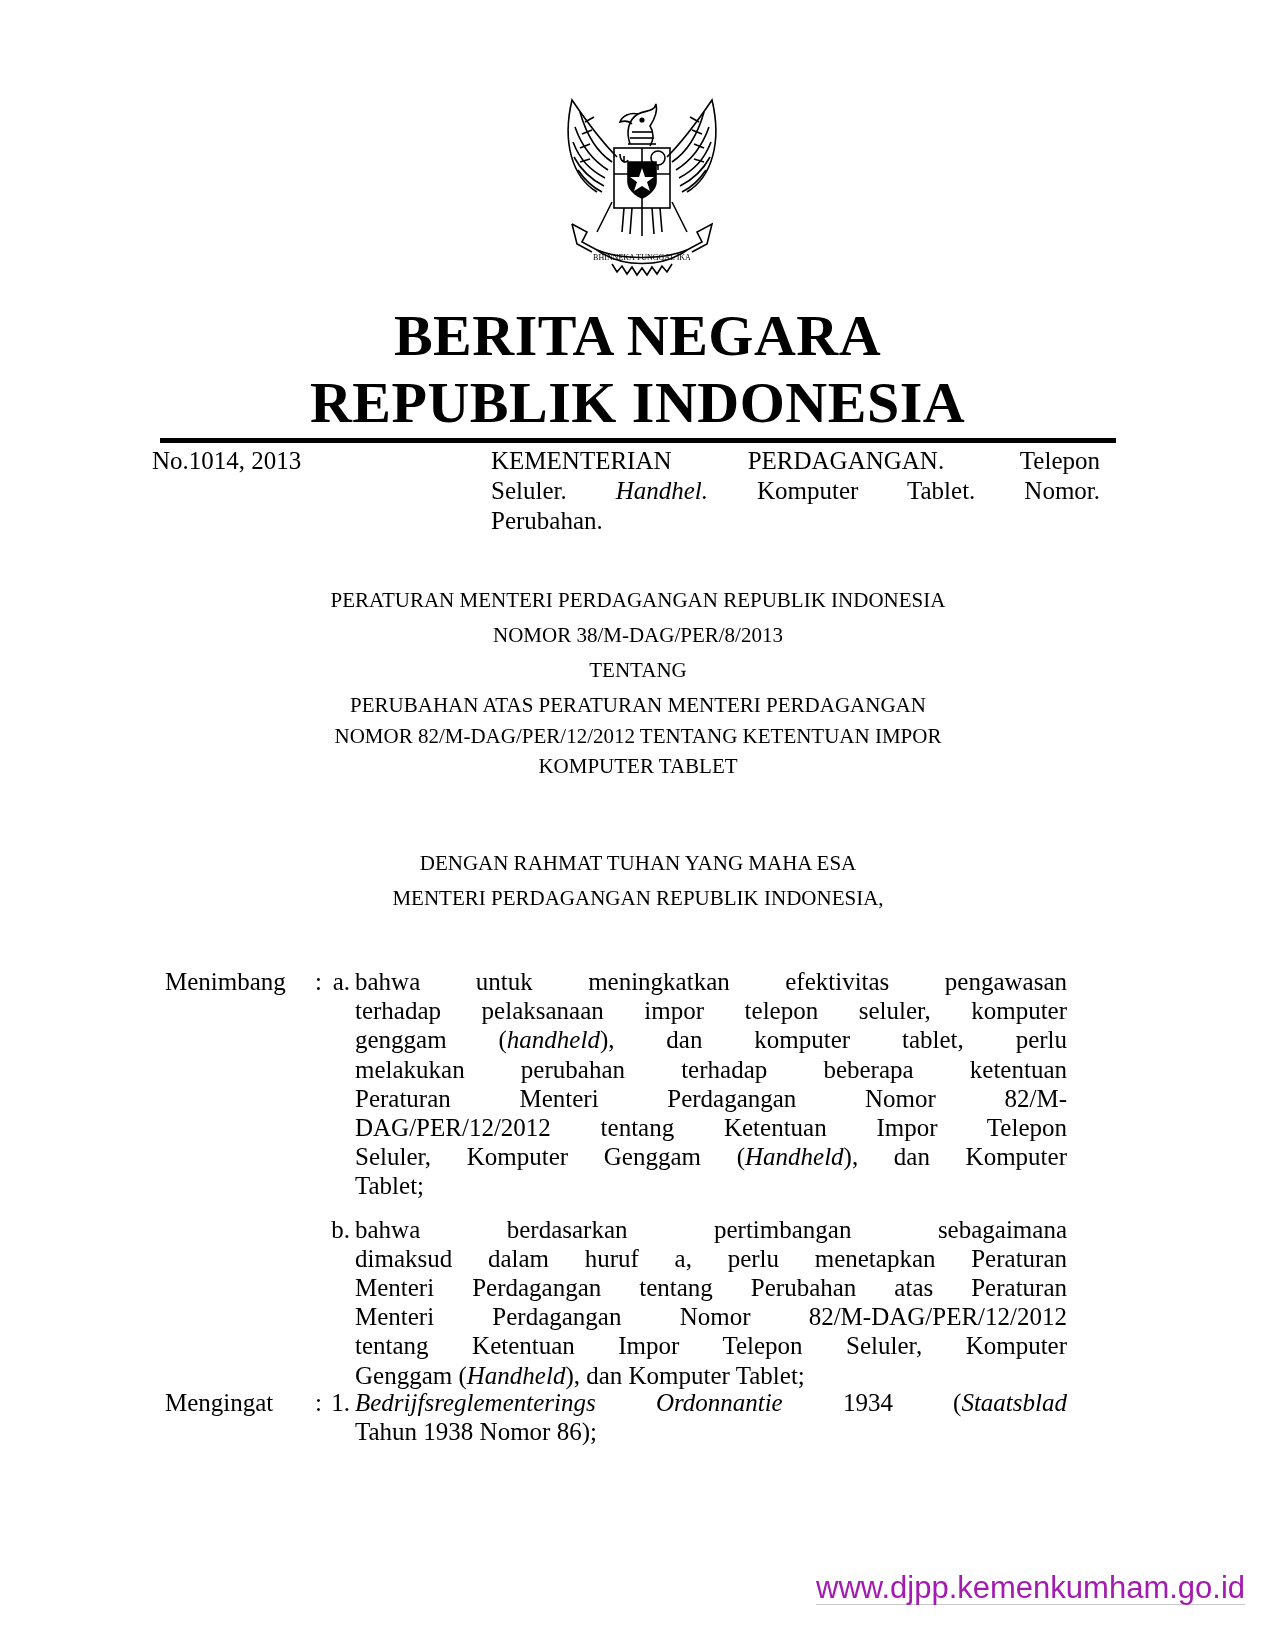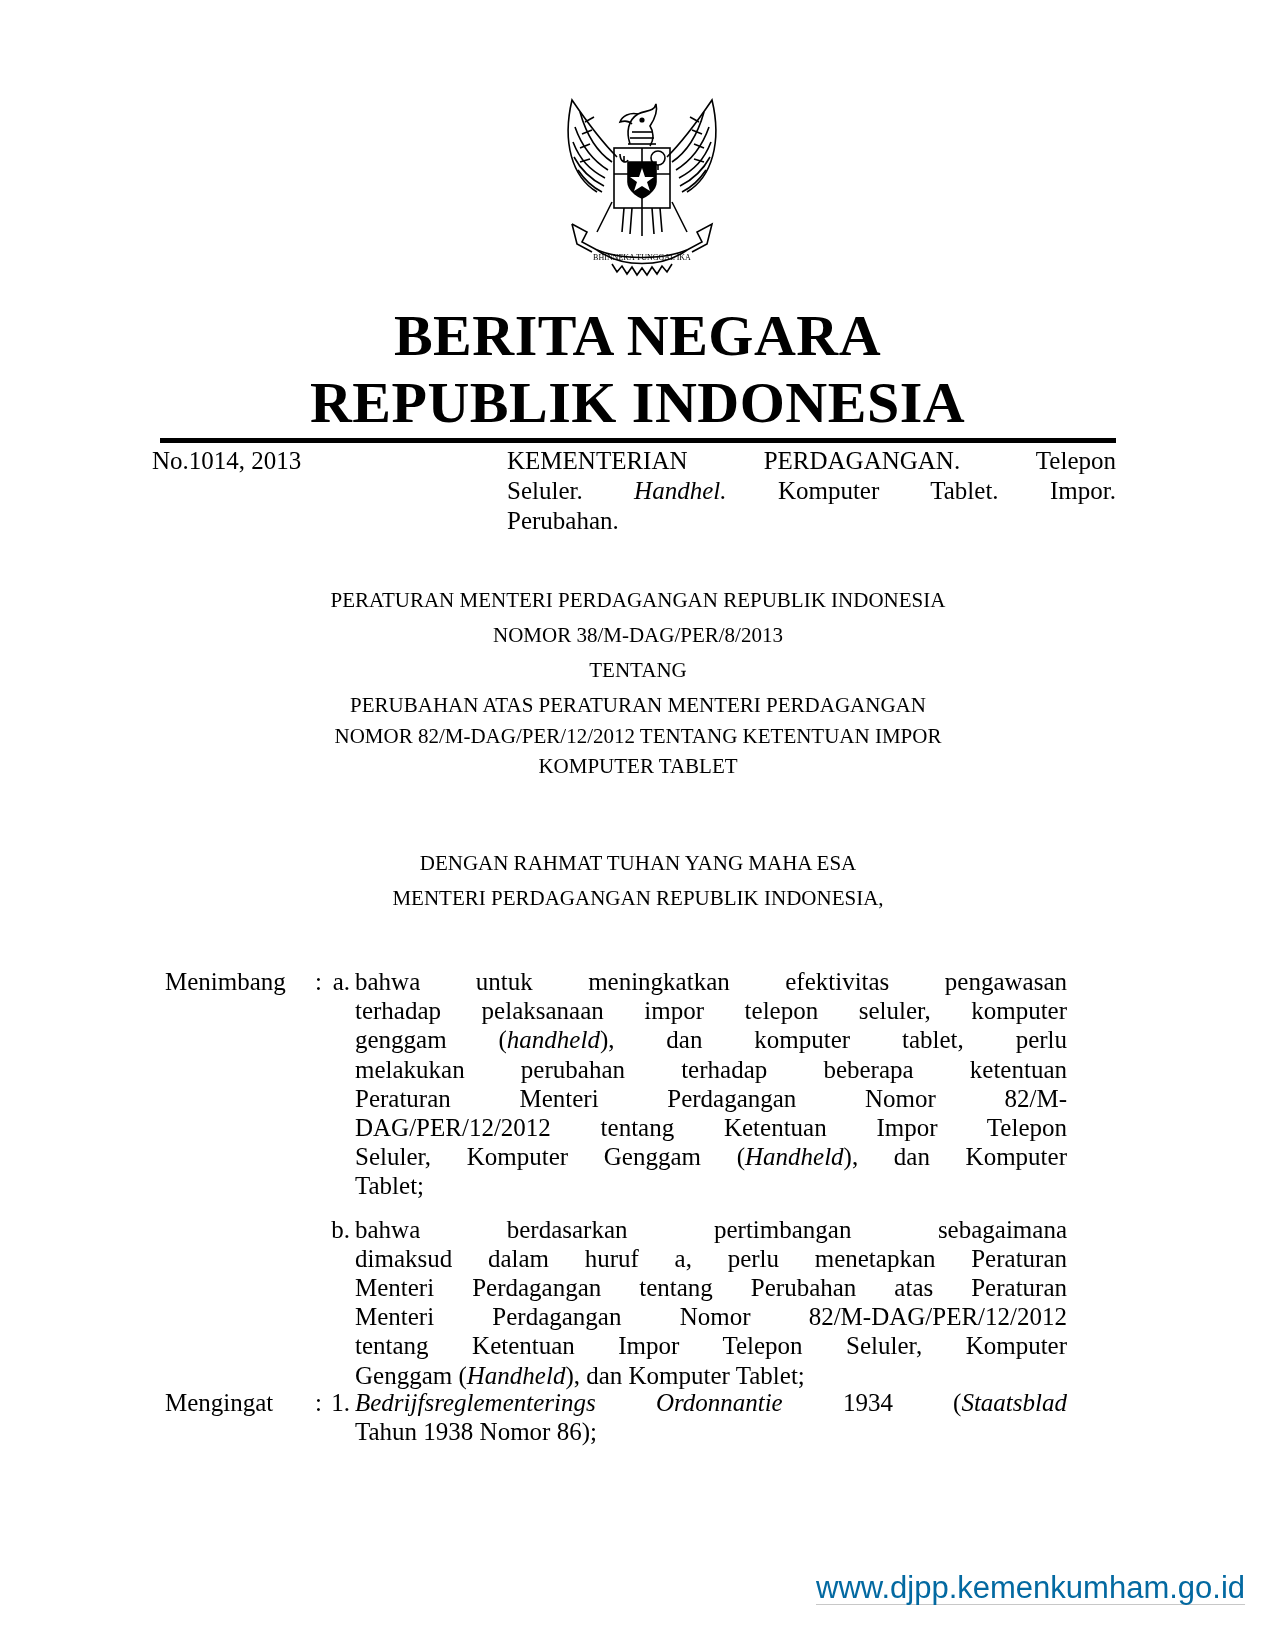--- a/index.html
+++ b/index.html
@@ -57,21 +57,20 @@
     }
     .subject {
       position: absolute;
       left: 491px;
       top: 446px;
       width: 609px;
       font-size: 25px;
       line-height: 30px;
       text-align: justify;
       text-align-last: left;
-      margin-left: 16px;
     }
     .subject .line {
       display: block;
       text-align: justify;
       text-align-last: justify;
     }
     .subject .line.last { text-align-last: left; }
     .title-block {
       position: absolute;
       left: 160px;
@@ -135,21 +134,21 @@
     .sec-menimbang { top: 967px; }
     .sec-mengingat { top: 1388px; }
     .item-gap { height: 14px; }
     i { font-style: italic; }
     .watermark {
       position: absolute;
       left: 816px;
       top: 1570px;
       font-family: "Liberation Sans", "DejaVu Sans", sans-serif;
       font-size: 31px;
-      color: #0369a1;
+      color: #a21caf;
       text-decoration: underline;
       text-decoration-color: #c8c8c8;
       text-decoration-thickness: 1px;
       text-underline-offset: 6px;
     }
   </style>
 </head>
 <body>
 
 <div class="page">
@@ -223,21 +222,21 @@
     <span class="line">
       <span>KEMENTERIAN</span>
       <span>PERDAGANGAN.</span>
       <span>Telepon</span>
     </span>
     <span class="line">
       <span>Seluler.</span>
       <i>Handhel.</i>
       <span>Komputer</span>
       <span>Tablet.</span>
-      <span>Impor.</span>
+      <span>Nomor.</span>
     </span>
     <span class="line last">
       <span>Perubahan.</span>
     </span>
   </div>
 
   <div class="title-block tb1">
     <span class="tl">PERATURAN MENTERI PERDAGANGAN REPUBLIK INDONESIA</span>
     <span class="tl">NOMOR 38/M-DAG/PER/8/2013</span>
     <span class="tl">TENTANG</span>

